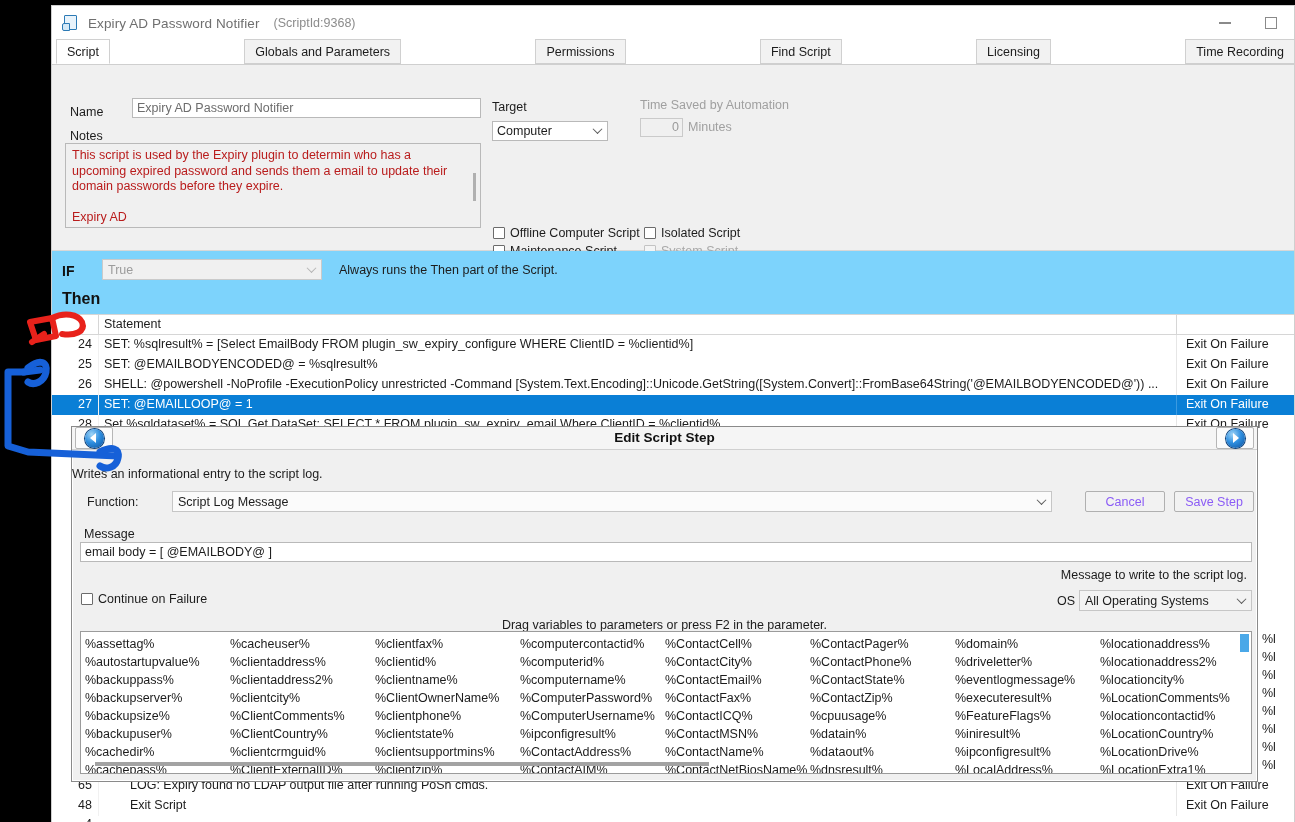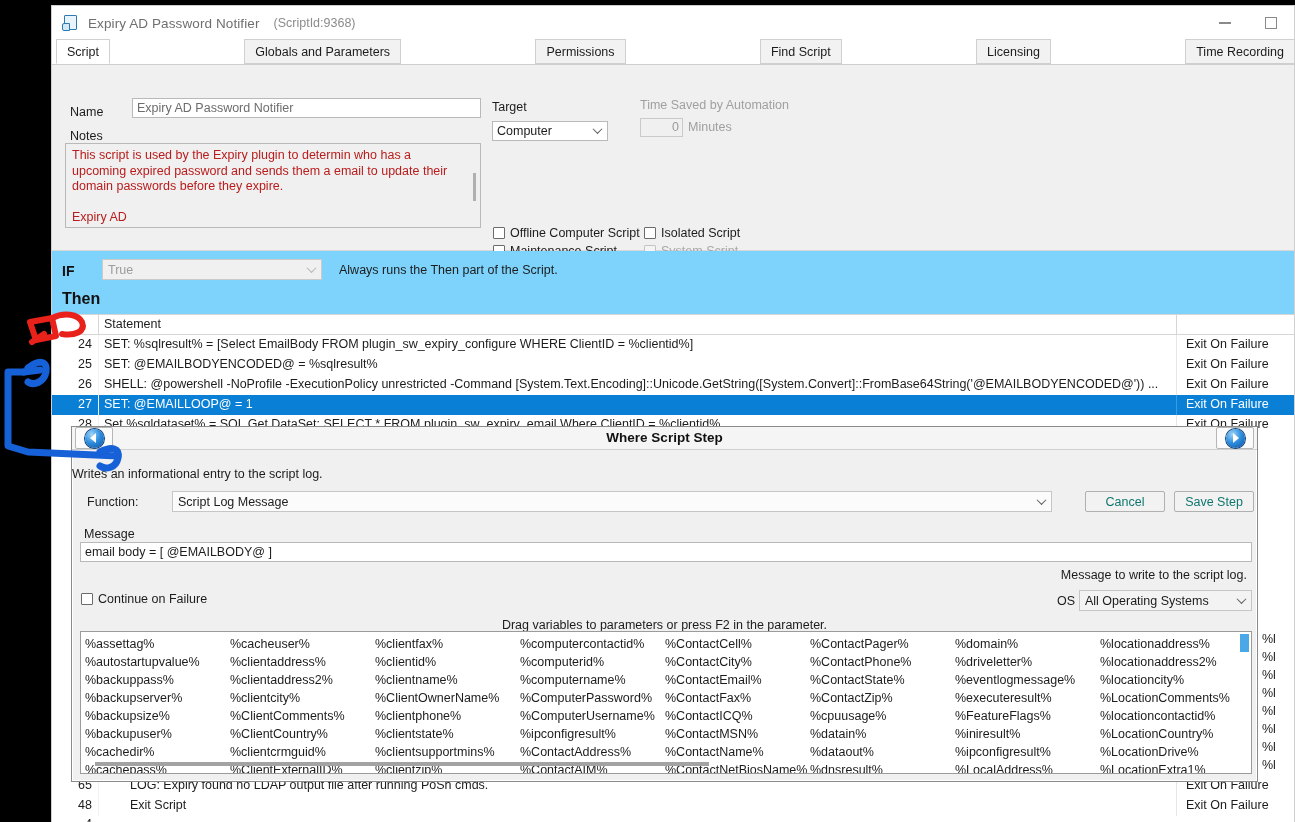--- a/index.html
+++ b/index.html
@@ -368,21 +368,21 @@
     font-size: 12.5px; color: #1c1c1c;
     display: flex; align-items: center;
     padding-left: 5px;
   }
   .dlg-btn {
     position: absolute; top: 64px;
     height: 21px;
     background: #f2f2f2;
     border: 1px solid #b0b0b0;
     border-radius: 2px;
-    font-size: 12.5px; color: #0f766e;
+    font-size: 12.5px; color: #8b5cf6;
     display: flex; align-items: center; justify-content: center;
     font-family: "Liberation Sans", sans-serif;
   }
   .btn-cancel { left: 1013px; width: 80px; }
   .btn-save { left: 1102px; width: 80px; }
 
   .msg-label { position: absolute; left: 12px; top: 100px; font-size: 12.5px; color: #1c1c1c; }
   .msg-input {
     position: absolute; left: 8px; top: 115px;
     width: 1172px; height: 20px;
@@ -663,21 +663,21 @@
 
     </div>
   </div>
 
   <div class="dialog">
 
     <div class="dlg-header">
       <div class="back-btn">
         <span class="orb left"></span>
       </div>
-      <div class="dlg-title">Where Script Step</div>
+      <div class="dlg-title">Edit Script Step</div>
       <div class="fwd-btn">
         <span class="orb right"></span>
       </div>
     </div>
 
     <div class="dlg-desc">Writes an informational entry to the script log.</div>
 
     <span class="fn-label">Function:</span>
     <div class="fn-select">
       <span>Script Log Message</span>

